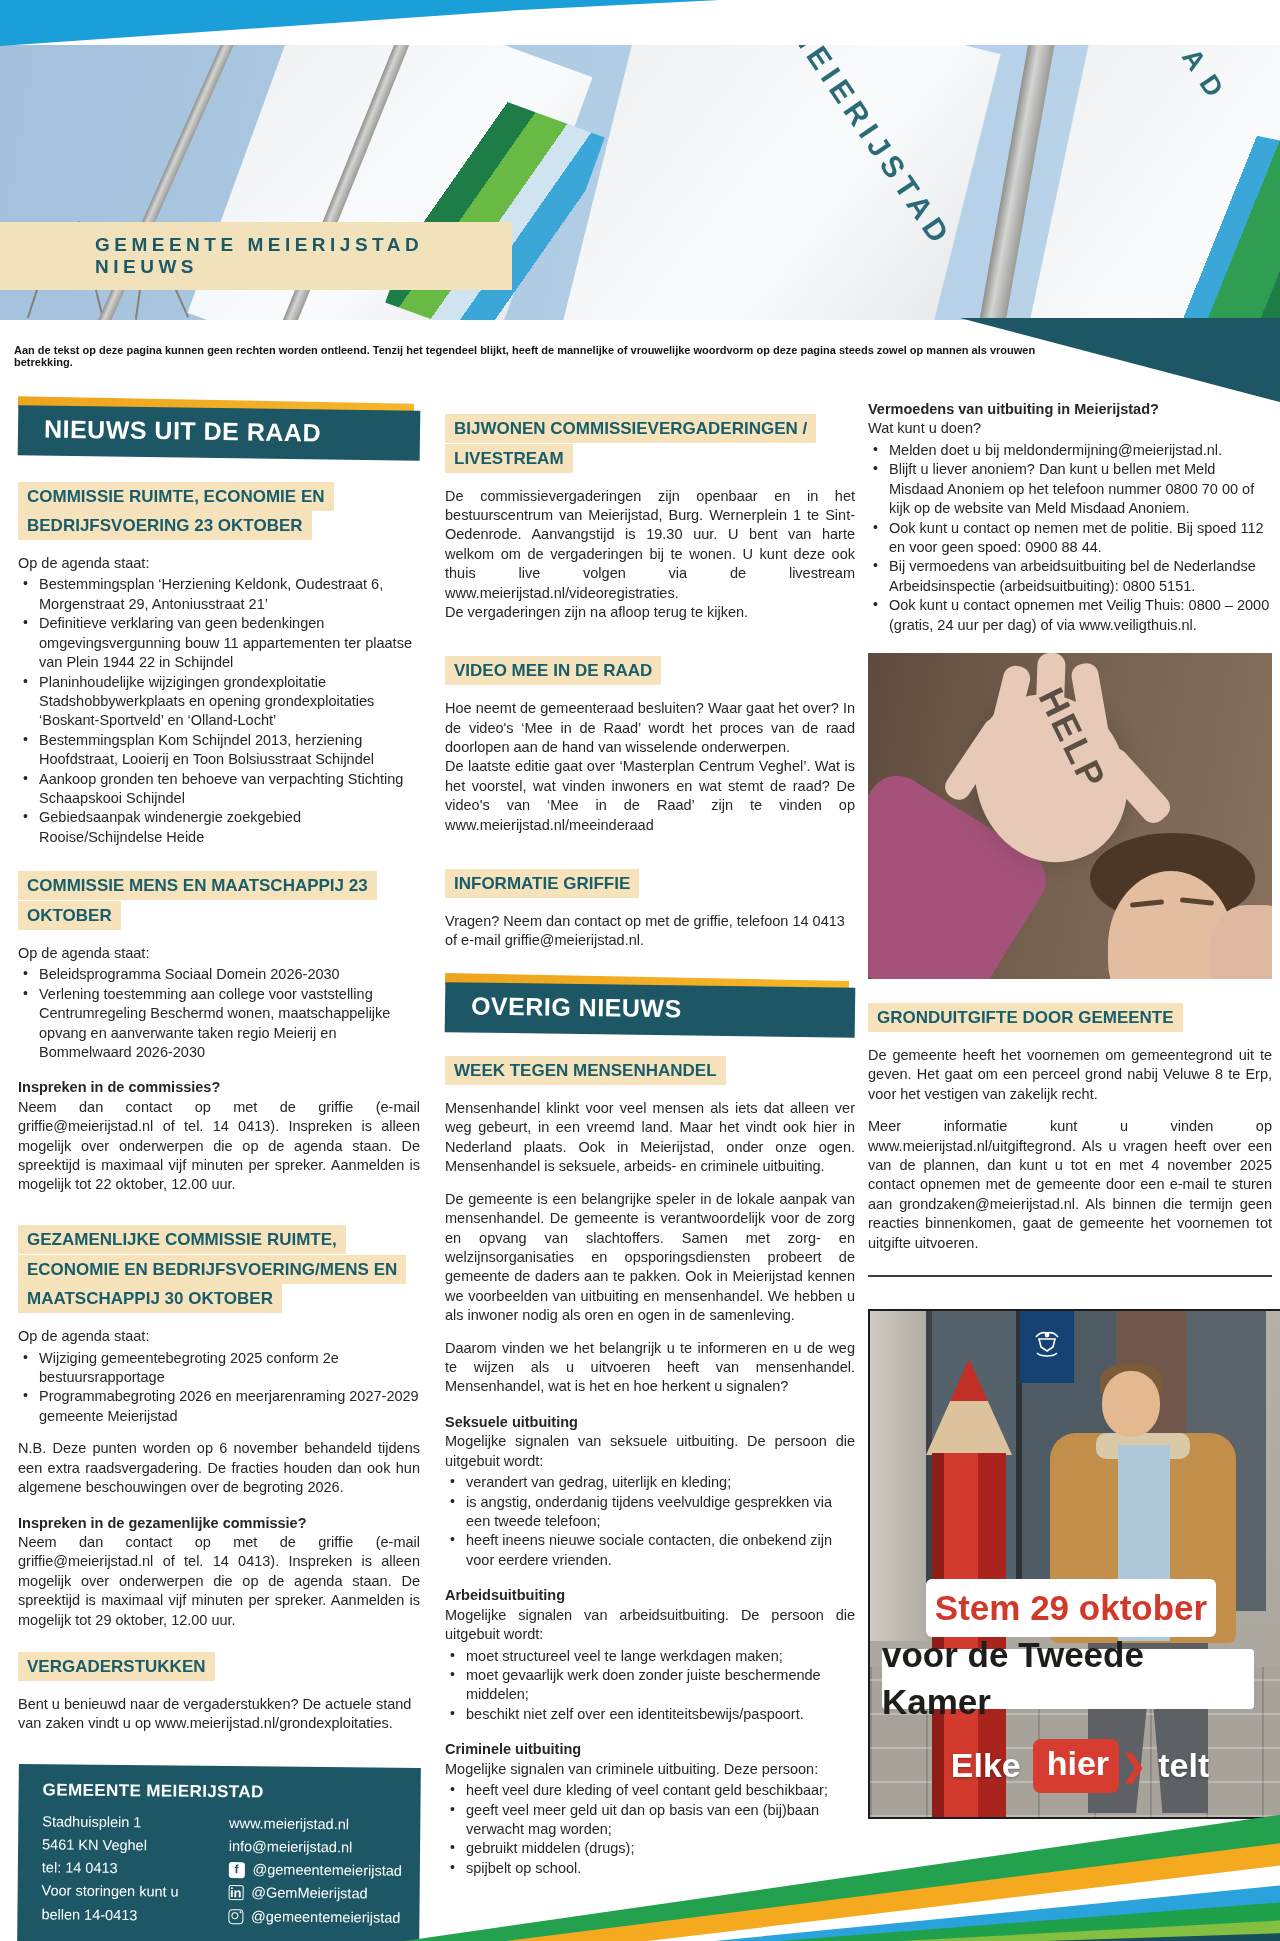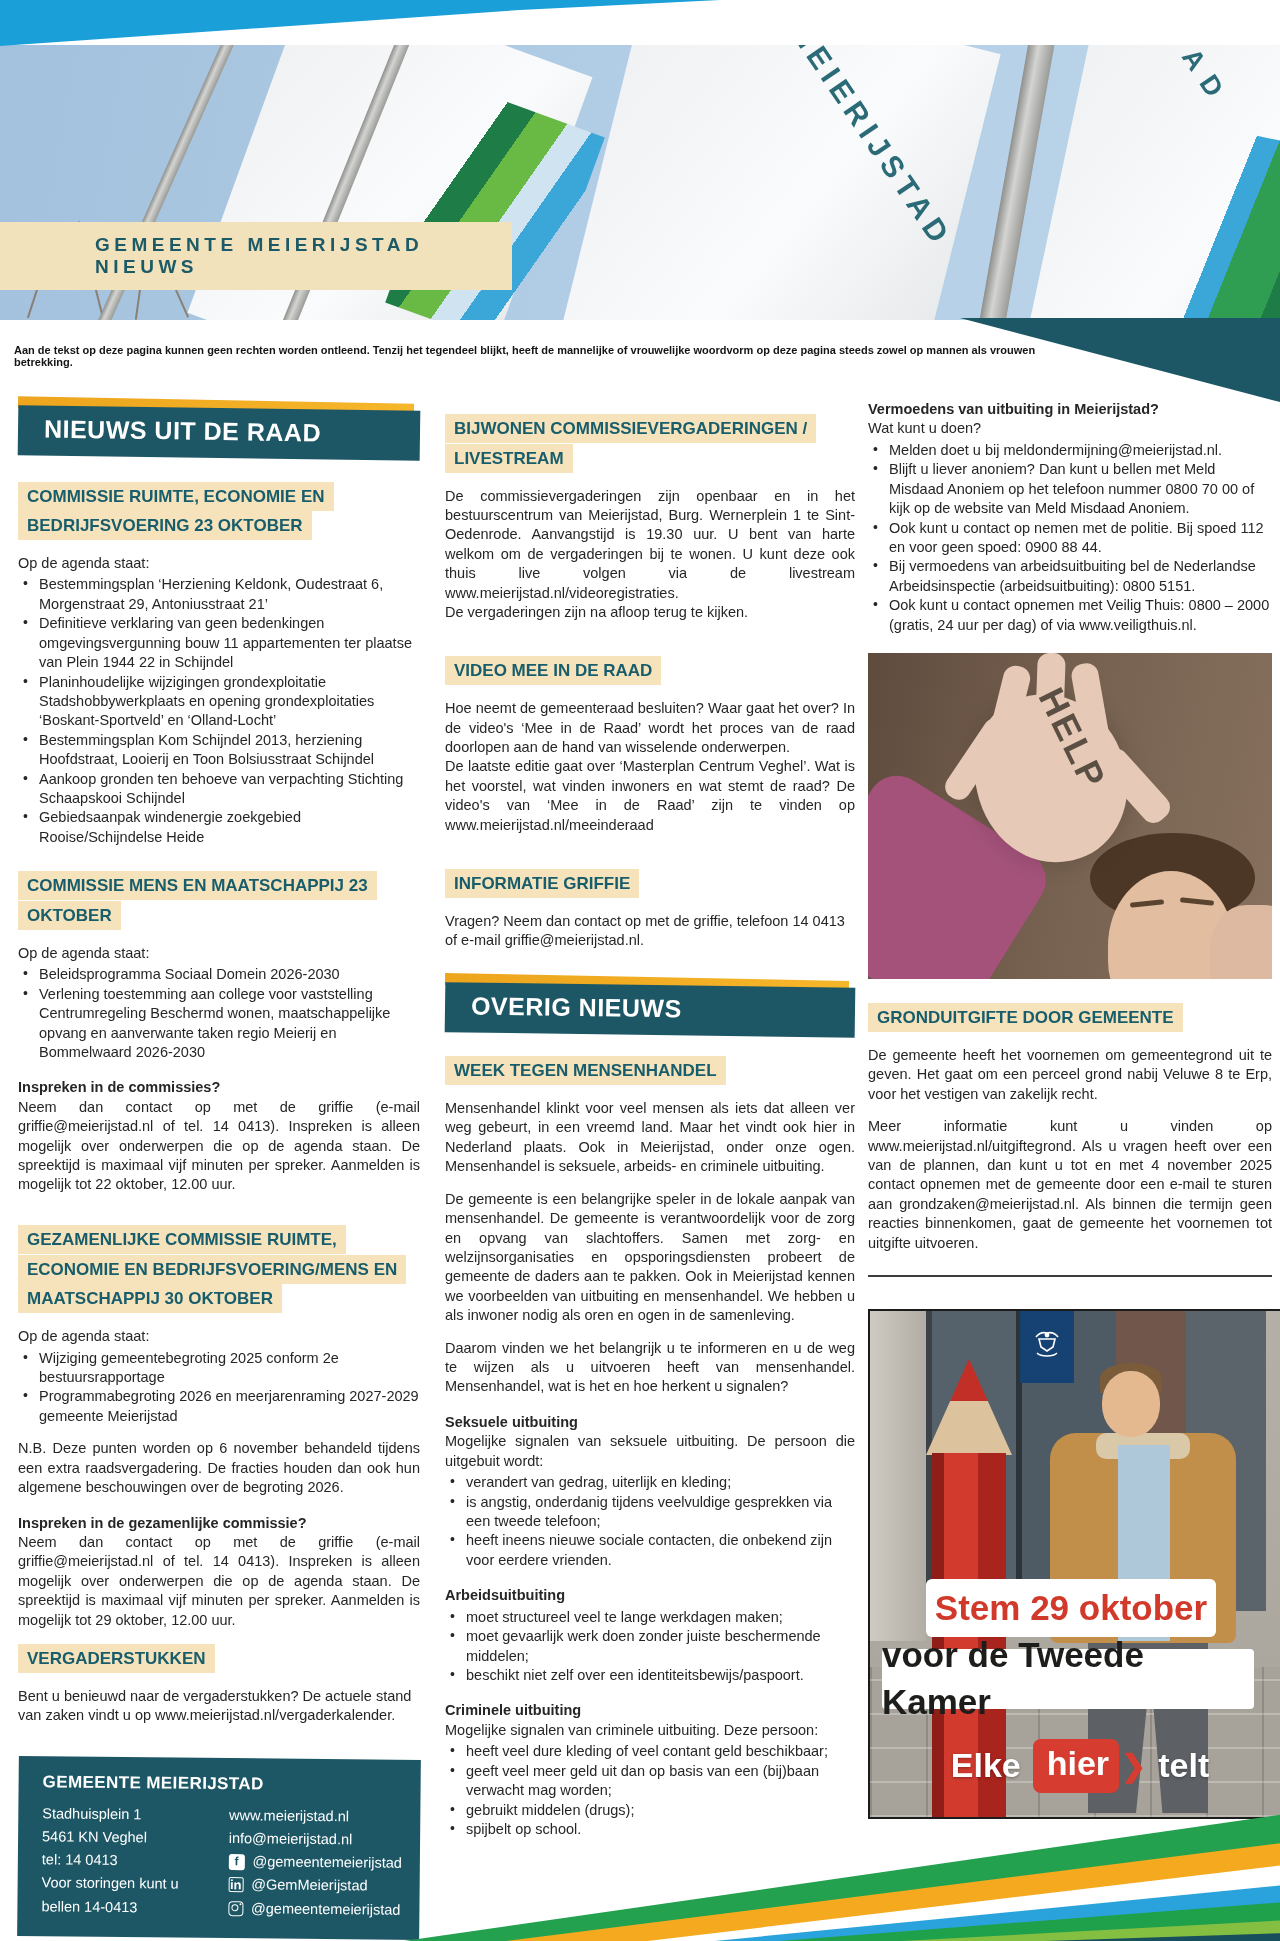--- a/index.html
+++ b/index.html
@@ -201,22 +201,22 @@
     <ul class="blist">
       <li>Wijziging gemeentebegroting 2025 conform 2e bestuursrapportage</li>
       <li>Programmabegroting 2026 en meerjarenraming 2027-2029 gemeente Meierijstad</li>
     </ul>
 
     <p class="just">N.B. Deze punten worden op 6 november behandeld tijdens een extra raadsvergadering. De fracties houden dan ook hun algemene beschouwingen over de begroting 2026.</p>
 
     <p class="bold-sub">Inspreken in de gezamenlijke commissie?</p>
     <p class="just" style="margin-top:0;">Neem dan contact op met de griffie (e-mail griffie@meierijstad.nl of tel. 14 0413). Inspreken is alleen mogelijk over onderwerpen die op de agenda staan. De spreektijd is maximaal vijf minuten per spreker. Aanmelden is mogelijk tot 29 oktober, 12.00 uur.</p>
 
-    <div class="hl-wrap" style="margin-top:14px;"><span class="hl">VERGADERSTUKKEN</span></div>
-    <p>Bent u benieuwd naar de vergaderstukken? De actuele stand van zaken vindt u op www.meierijstad.nl/vergaderkalender.</p>
+    <div class="hl-wrap" style="margin-top:22px;"><span class="hl">VERGADERSTUKKEN</span></div>
+    <p>Bent u benieuwd naar de vergaderstukken? De actuele stand van zaken vindt u op www.meierijstad.nl/grondexploitaties.</p>
 
     <div class="contact">
       <div class="ctitle">GEMEENTE MEIERIJSTAD</div>
       <div class="ccols">
         <div>
           <div>Stadhuisplein 1</div>
           <div>5461 KN Veghel</div>
           <div>tel: 14 0413</div>
           <div>Voor storingen kunt u</div>
           <div>bellen 14-0413</div>
@@ -271,20 +271,21 @@
 
     <p class="bold-sub">Seksuele uitbuiting</p>
     <p class="just" style="margin-top:0;">Mogelijke signalen van seksuele uitbuiting. De persoon die uitgebuit wordt:</p>
     <ul class="blist">
       <li>verandert van gedrag, uiterlijk en kleding;</li>
       <li>is angstig, onderdanig tijdens veelvuldige gesprekken via een tweede telefoon;</li>
       <li>heeft ineens nieuwe sociale contacten, die onbekend zijn voor eerdere vrienden.</li>
     </ul>
 
     <p class="bold-sub">Arbeidsuitbuiting</p>
+    <p class="just" style="margin-top:0;">Mogelijke signalen van arbeidsuitbuiting. De persoon die uitgebuit wordt:</p>
     <ul class="blist">
       <li>moet structureel veel te lange werkdagen maken;</li>
       <li>moet gevaarlijk werk doen zonder juiste beschermende middelen;</li>
       <li>beschikt niet zelf over een identiteitsbewijs/paspoort.</li>
     </ul>
 
     <p class="bold-sub">Criminele uitbuiting</p>
     <p style="margin-top:0;">Mogelijke signalen van criminele uitbuiting. Deze persoon:</p>
     <ul class="blist">
       <li>heeft veel dure kleding of veel contant geld beschikbaar;</li>

